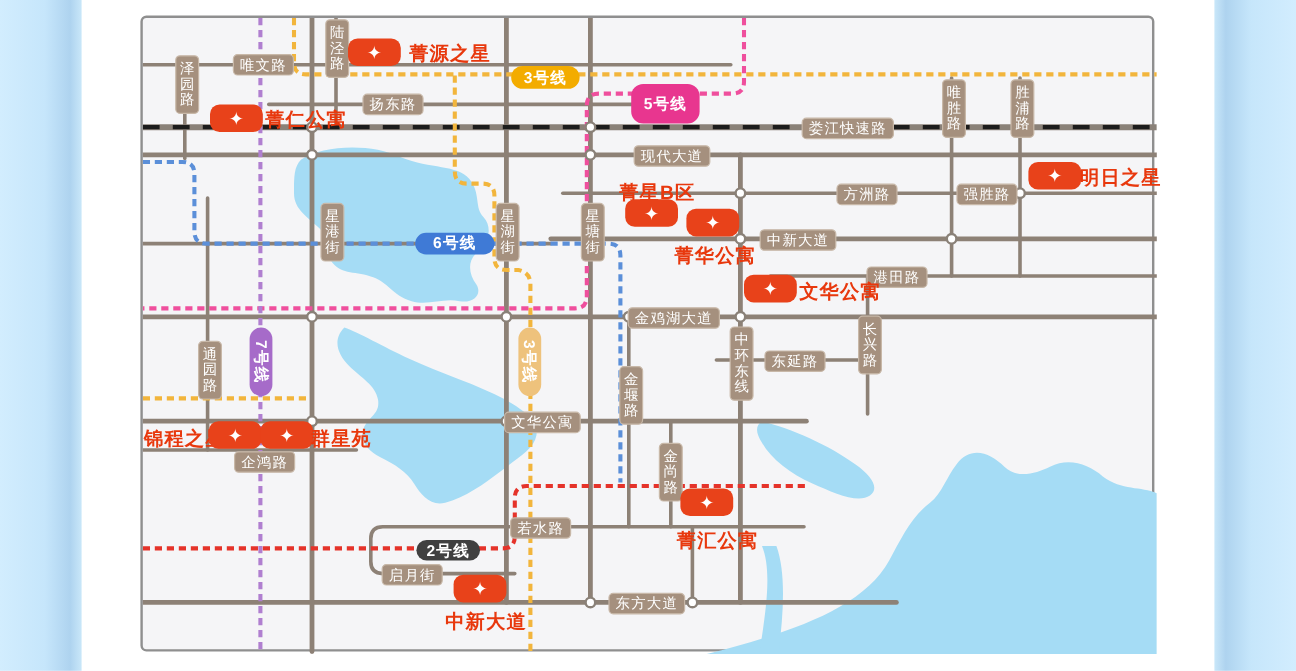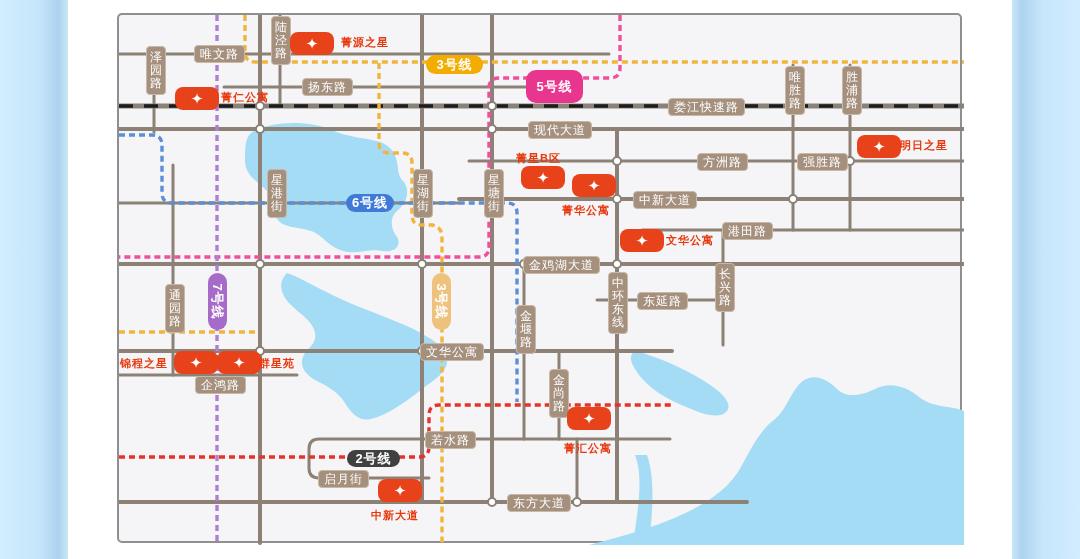--- a/index.html
+++ b/index.html
@@ -35,21 +35,21 @@
     display:flex;align-items:center;justify-content:center;
     border-radius:10px;z-index:5;letter-spacing:1px;
   }
   
   .marker{
     position:absolute;width:44px;height:23px;background:#e8421a;
     border-radius:8px;display:flex;align-items:center;justify-content:center;
     color:#fff;font-size:15px;z-index:6;
   }
   .ptext{
-    position:absolute;color:#e8380d;font-weight:bold;font-size:11px;
+    position:absolute;color:#e8380d;font-weight:bold;font-size:16px;
     white-space:nowrap;z-index:6;letter-spacing:1px;
   }
 </style>
 </head>
 <body>
 
 <div class="side-strip left"></div>
 <div class="side-strip right"></div>
 
 <div id="map">
@@ -152,21 +152,21 @@
   <div class="rlv" style="left:294px;top:154px">星湖街</div>
   <div class="rlv" style="left:365px;top:154px">星塘街</div>
   <div class="rlv" style="left:46px;top:269px">通园路</div>
   <div class="rlv" style="left:397px;top:290px">金堰路</div>
   <div class="rlv" style="left:489px;top:257px">中环东线</div>
   <div class="rlv" style="left:596px;top:248px">长兴路</div>
   <div class="rlv" style="left:430px;top:354px">金尚路</div>
 
   <div class="badge" style="left:307px;top:40px;width:57px;height:19px;background:#f3ac00">3号线</div>
   <div class="badge" style="left:407px;top:55px;width:57px;height:33px;background:#e8368f">5号线</div>
-  <div class="badge" style="left:227px;top:179px;width:48px;height:18px;background:#3f7ad6">6号线</div>
+  <div class="badge" style="left:227px;top:179px;width:66px;height:18px;background:#3f7ad6">6号线</div>
   <div class="badge" style="left:228px;top:435px;width:53px;height:17px;background:#404040">2号线</div>
   <div class="badge" style="left:70px;top:277px;width:57px;height:19px;background:#a66bc9;transform:rotate(90deg)">7号线</div>
   <div class="badge" style="left:294px;top:277px;width:57px;height:19px;background:#eec27c;transform:rotate(90deg)">3号线</div>
 
   <div class="marker" style="left:171px;top:17px">
       <span>✦</span>
     </div>
   <div class="ptext" style="left:222px;top:20px">菁源之星</div>
 
   <div class="marker" style="left:56px;top:72px">

